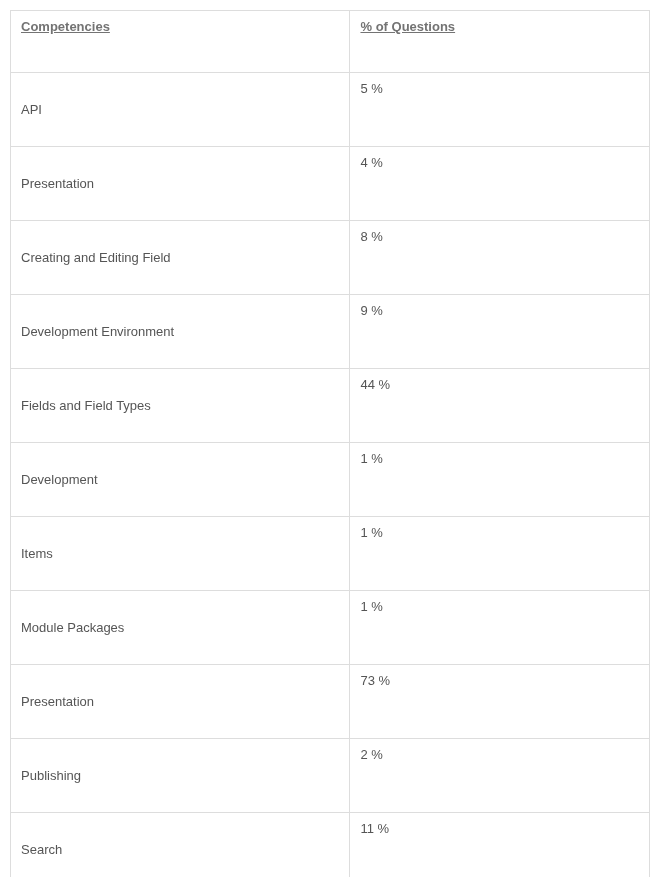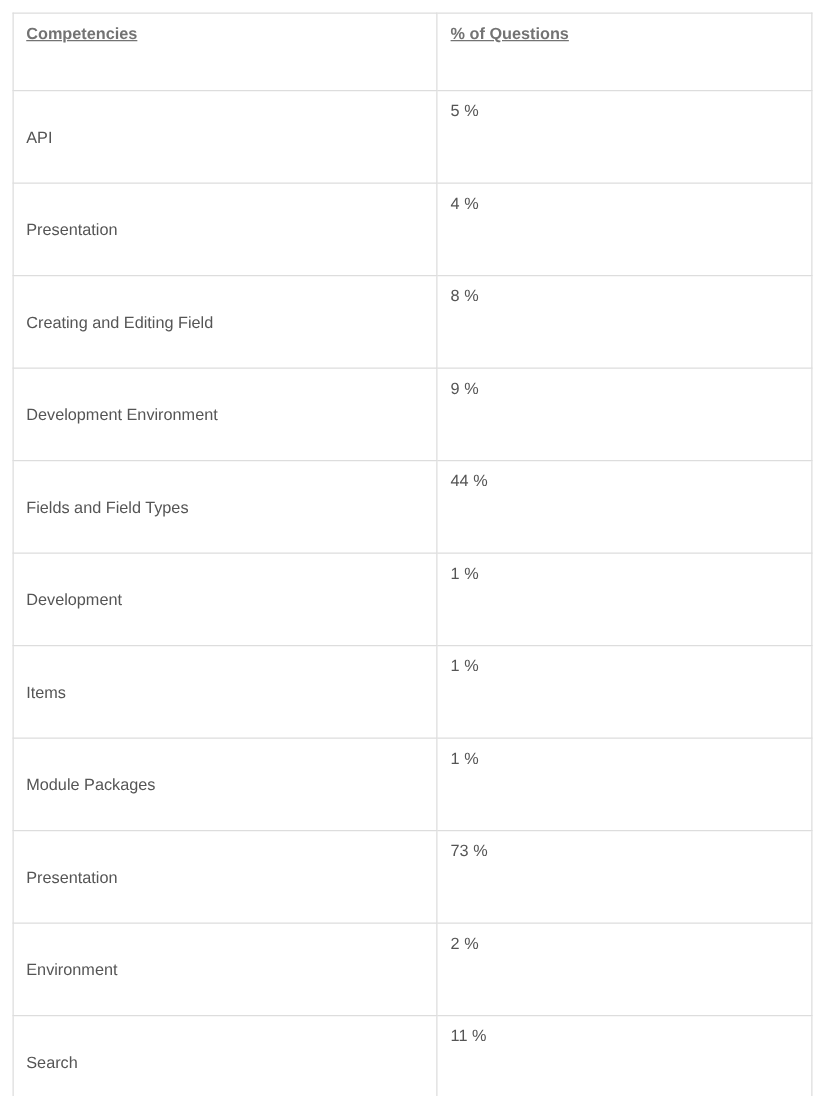--- a/index.html
+++ b/index.html
@@ -85,21 +85,21 @@
       </tr>
       <tr class="data-row">
         <td class="col-left name-cell">Module Packages</td>
         <td class="col-right pct-cell">1 %</td>
       </tr>
       <tr class="data-row">
         <td class="col-left name-cell">Presentation</td>
         <td class="col-right pct-cell">73 %</td>
       </tr>
       <tr class="data-row">
-        <td class="col-left name-cell">Environment</td>
+        <td class="col-left name-cell">Publishing</td>
         <td class="col-right pct-cell">2 %</td>
       </tr>
       <tr class="data-row">
         <td class="col-left name-cell">Search</td>
         <td class="col-right pct-cell">11 %</td>
       </tr>
     </tbody>
 </table>
 
 </body></html>

